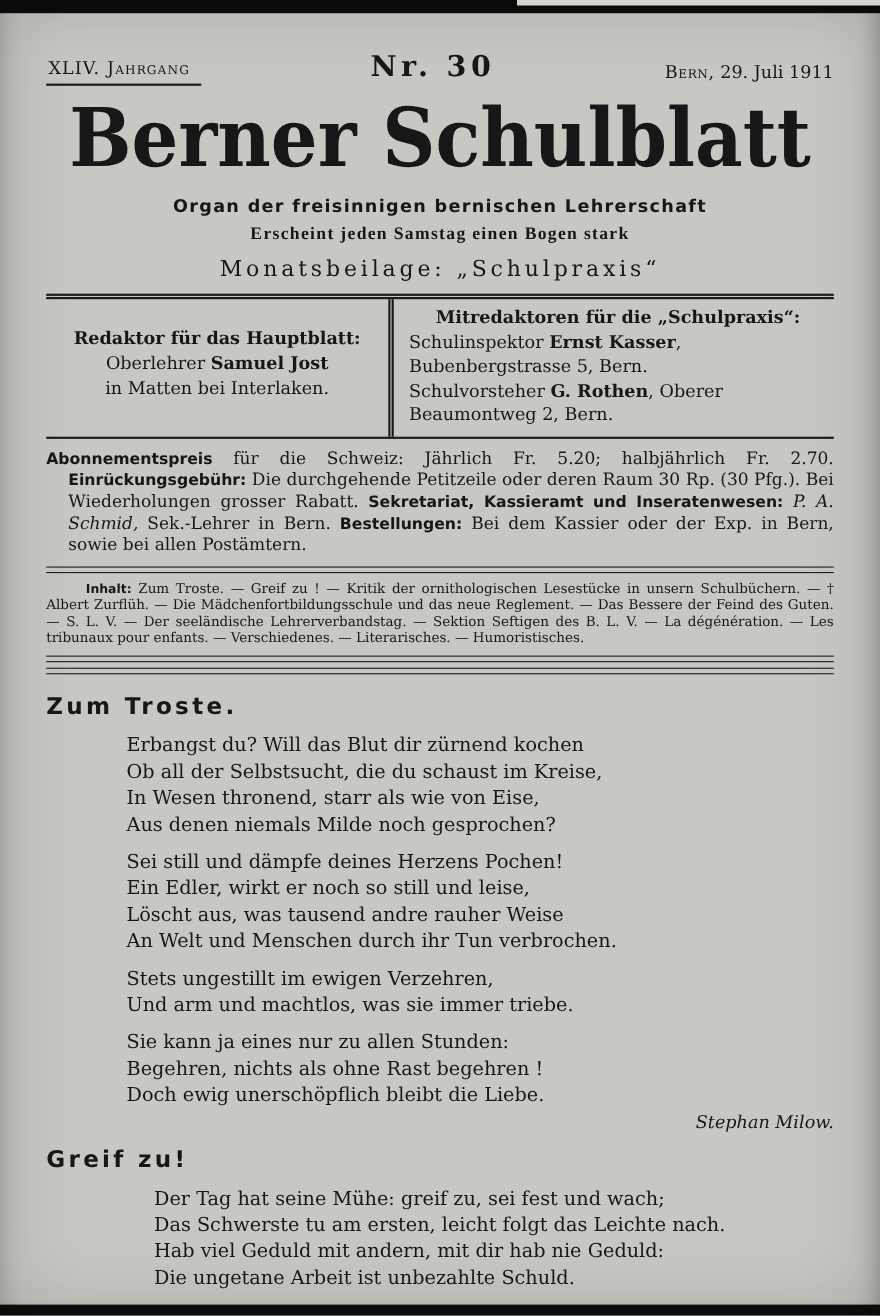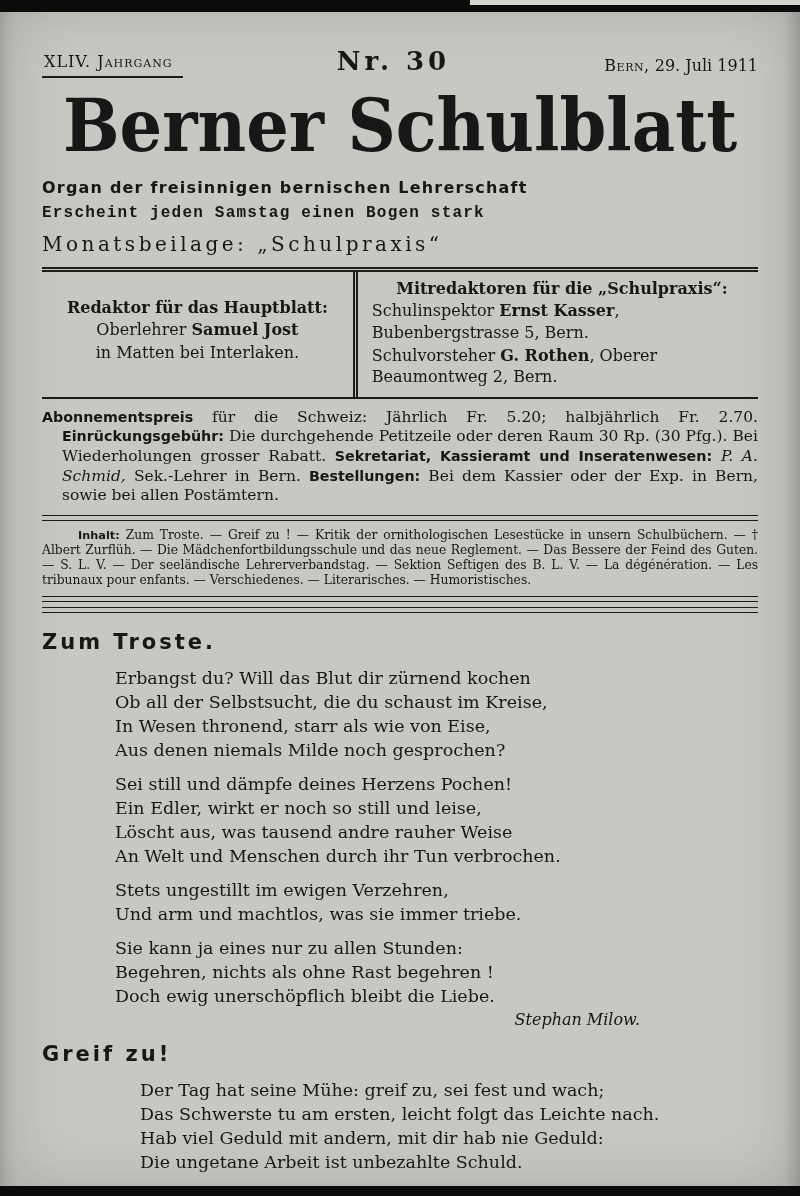--- a/index.html
+++ b/index.html
@@ -13,23 +13,23 @@
   .page{padding:46px 42px 0 42px;}
 
   
   .mast-row{display:flex;justify-content:space-between;align-items:flex-end;}
   .volume{font-size:16px;font-variant:small-caps;letter-spacing:1px;border-bottom:2px solid #1c1c1c;padding:0 10px 5px 2px;}
   .issue{font-size:26px;font-weight:bold;letter-spacing:4px;padding-bottom:2px;}
   .dateline{font-size:16px;padding-bottom:3px;}
   .place{font-variant:small-caps;letter-spacing:.5px;}
   .title{margin:10px 0 0;text-align:center;font-size:67px;line-height:1.02;font-weight:bold;
          transform:scaleY(1.1);transform-origin:center top;white-space:nowrap;}
-  .sub{margin:0;}
+  .sub{text-align:center;margin:0;}
   .sub1{margin-top:22px;font-family:"DejaVu Sans","Liberation Sans",sans-serif;font-weight:bold;font-size:16px;letter-spacing:1.2px;}
-  .sub2{margin-top:7px;font-family:Liberation Mono, monospace;font-weight:bold;font-size:16px;letter-spacing:1.2px;}
+  .sub2{margin-top:7px;font-family:Liberation Serif, serif;font-weight:bold;font-size:16px;letter-spacing:1.2px;}
   .sub3{margin-top:10px;font-size:20px;font-weight:normal;letter-spacing:3.5px;}
 
   
   .editorial{margin-top:11px;border-top:5px double #1c1c1c;border-bottom:2px solid #1c1c1c;display:flex;}
   .ed-col{padding:7px 6px 8px;}
   .ed-left{width:44%;text-align:center;margin-top:19px;}
   .ed-right{width:56%;border-left:5px double #1c1c1c;padding-left:14px;}
   .ed-head{font-weight:bold;font-size:16px;margin:0 0 2px;text-align:center;}
   .ed-line{font-size:16px;margin:1px 0;line-height:1.35;}
 
@@ -47,21 +47,21 @@
   .article-title{margin:17px 0 0;font-family:"DejaVu Sans","Liberation Sans",sans-serif;
                  font-weight:bold;font-size:21px;letter-spacing:3px;}
   .article-title.small{font-size:21px;margin-top:13px;}
   .poem{margin-top:12px;font-size:17.5px;}
   .poem-1{margin-left:73px;}
   .poem-2{margin-left:98px;}
   .stanza{margin:0 0 10px;}
   .stanza:last-child{margin-bottom:2px;}
   .vline{display:block;line-height:24px;}
   .attribution{font-style:italic;font-size:16px;text-align:right;margin:2px 0 0;}
-  .attr-1{margin-right:118px;}
+  .attr-1{}
 </style>
 </head>
 <body>
 
 <div class="scan">
   <div class="bar-top"></div>
 
   <div class="page">
 
     <header>

